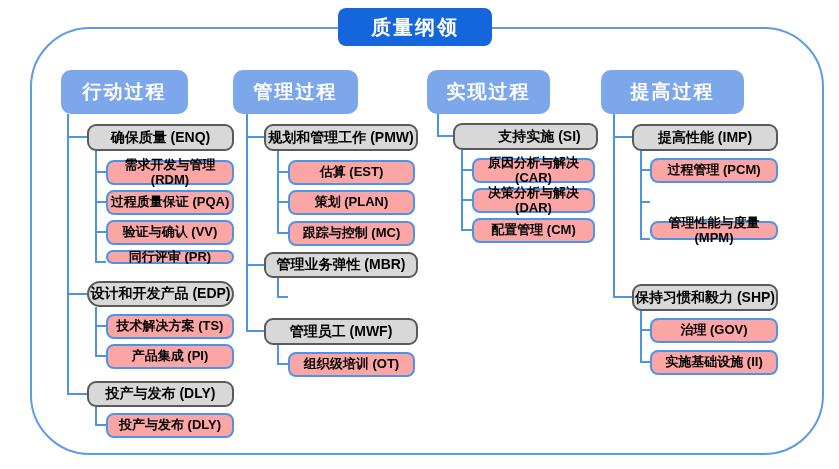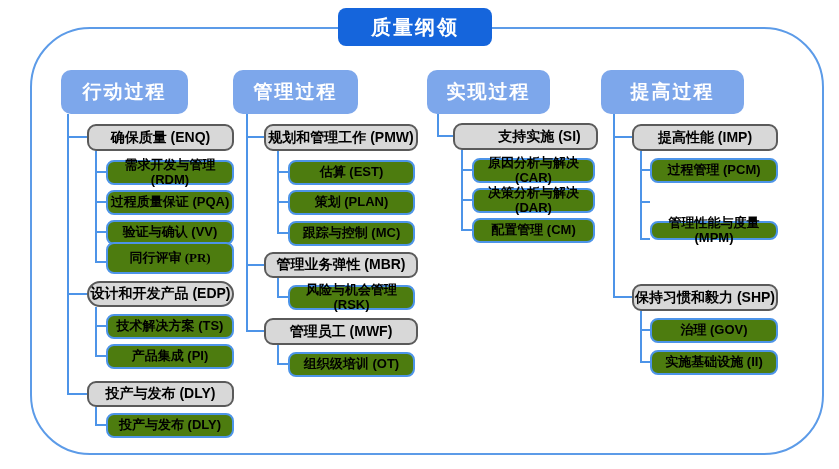--- a/index.html
+++ b/index.html
@@ -21,21 +21,21 @@
     position:absolute;height:44px;background:#7da7eb;color:#fff;border-radius:10px;
     display:flex;align-items:center;justify-content:center;
     font-size:19px;font-weight:bold;letter-spacing:2px;z-index:2;
   }
   .grp{
     position:absolute;background:#d8d8d8;border:2px solid #5a5a5a;border-radius:9px;
     display:flex;align-items:center;justify-content:center;
     font-size:14px;font-weight:bold;color:#000;z-index:2;box-sizing:border-box;
   }
   .leaf{
-    position:absolute;background:#4d7c0f;border:2px solid #4d94e8;border-radius:8px;
+    position:absolute;background:#fca5a5;border:2px solid #4d94e8;border-radius:8px;
     display:flex;align-items:center;justify-content:center;text-align:center;
     font-size:13px;font-weight:bold;color:#000;z-index:2;box-sizing:border-box;
     white-space:pre-line;line-height:1.15;
   }
   .vline{position:absolute;width:2px;background:#4d94e8;z-index:1;}
   .hline{position:absolute;height:2px;background:#4d94e8;z-index:1;}
 </style>
 </head>
 <body>
 
@@ -47,33 +47,32 @@
 
   <div class="hdr" style="left:61px;top:70px;width:127px;">行动过程</div>
   <div class="hdr" style="left:233px;top:70px;width:125px;">管理过程</div>
   <div class="hdr" style="left:427px;top:70px;width:123px;">实现过程</div>
   <div class="hdr" style="left:601px;top:70px;width:143px;">提高过程</div>
 
   <div class="grp" style="left:87px;top:124px;width:147px;height:27px;">确保质量 (ENQ)</div>
   <div class="leaf" style="left:106px;top:160px;width:128px;height:25px;">需求开发与管理 (RDM)</div>
   <div class="leaf" style="left:106px;top:190px;width:128px;height:25px;">过程质量保证 (PQA)</div>
   <div class="leaf" style="left:106px;top:220px;width:128px;height:25px;">验证与确认 (VV)</div>
-  <div class="leaf" style="left:106px;top:242px;width:128px;height:32px;font-family:Liberation Serif, serif;">同行评审 (PR)</div>
+  <div class="leaf" style="left:106px;top:250px;width:128px;height:14px;">同行评审 (PR)</div>
   <div class="grp" style="left:87px;top:281px;width:147px;height:26px;border-radius:13px;">设计和开发产品 (EDP)</div>
   <div class="leaf" style="left:106px;top:314px;width:128px;height:25px;">技术解决方案 (TS)</div>
   <div class="leaf" style="left:106px;top:344px;width:128px;height:25px;">产品集成 (PI)</div>
   <div class="grp" style="left:87px;top:381px;width:147px;height:26px;">投产与发布 (DLY)</div>
   <div class="leaf" style="left:106px;top:413px;width:128px;height:25px;">投产与发布 (DLY)</div>
 
   <div class="grp" style="left:264px;top:124px;width:154px;height:27px;">规划和管理工作 (PMW)</div>
   <div class="leaf" style="left:288px;top:160px;width:127px;height:25px;">估算 (EST)</div>
   <div class="leaf" style="left:288px;top:190px;width:127px;height:25px;">策划 (PLAN)</div>
   <div class="leaf" style="left:288px;top:221px;width:127px;height:25px;">跟踪与控制 (MC)</div>
   <div class="grp" style="left:264px;top:252px;width:154px;height:26px;">管理业务弹性 (MBR)</div>
-  <div class="leaf" style="left:288px;top:285px;width:127px;height:25px;">风险与机会管理 (RSK)</div>
   <div class="grp" style="left:264px;top:318px;width:154px;height:27px;">管理员工 (MWF)</div>
   <div class="leaf" style="left:288px;top:352px;width:127px;height:25px;">组织级培训 (OT)</div>
 
   <div class="grp" style="left:453px;top:123px;width:145px;height:27px;padding-left:28px;">支持实施 (SI)</div>
   <div class="leaf" style="left:472px;top:158px;width:123px;height:25px;">原因分析与解决 (CAR)</div>
   <div class="leaf" style="left:472px;top:188px;width:123px;height:25px;">决策分析与解决 (DAR)</div>
   <div class="leaf" style="left:472px;top:218px;width:123px;height:25px;">配置管理 (CM)</div>
 
   <div class="grp" style="left:632px;top:124px;width:146px;height:27px;">提高性能 (IMP)</div>
   <div class="leaf" style="left:650px;top:158px;width:128px;height:25px;">过程管理 (PCM)</div>

